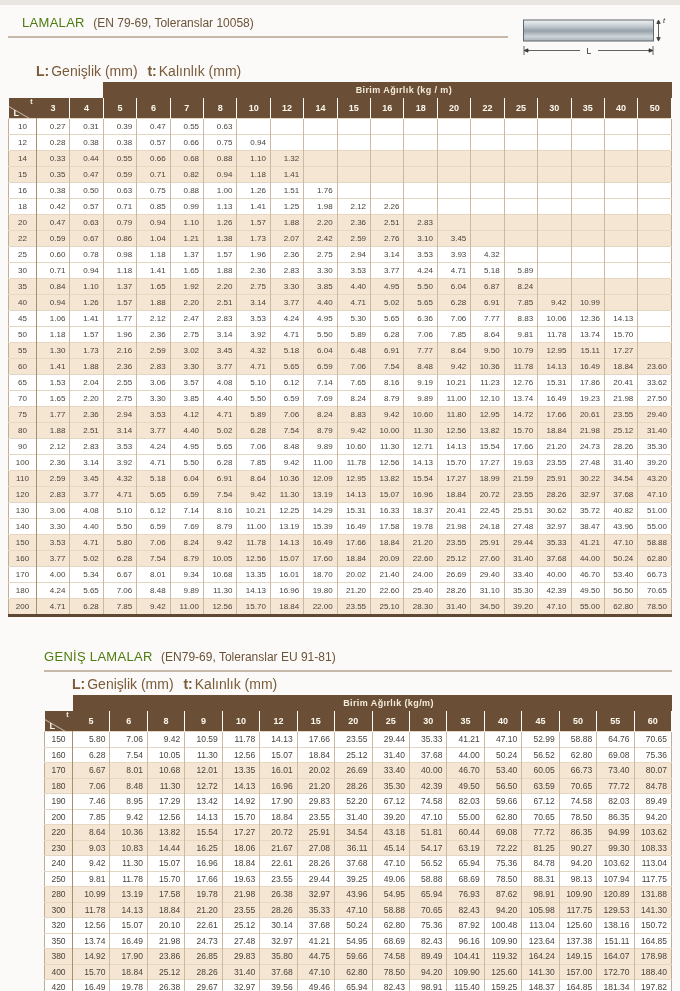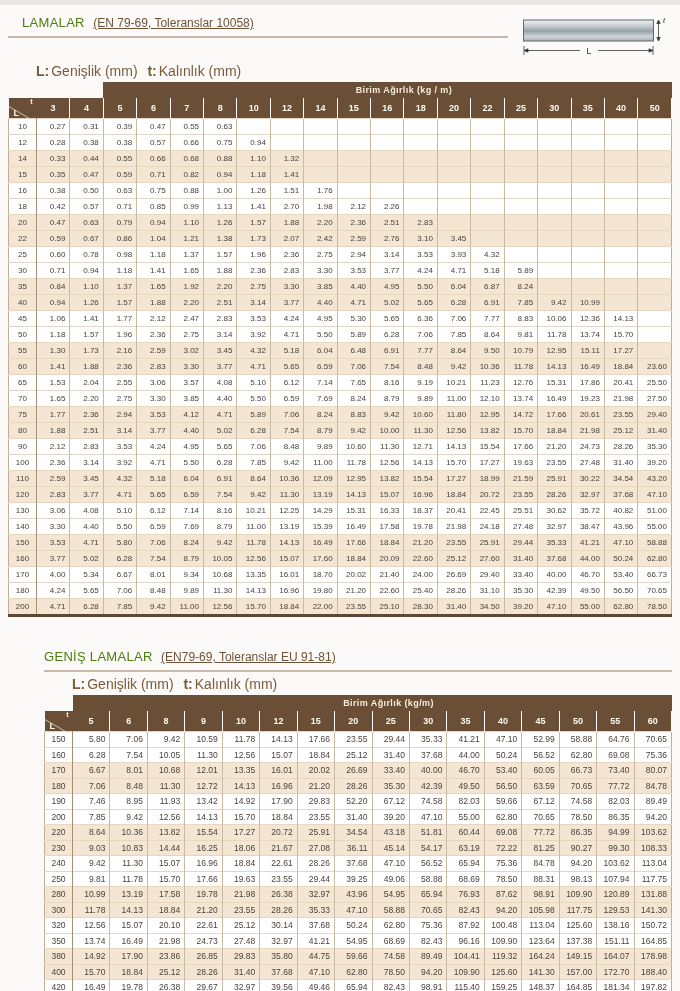--- a/index.html
+++ b/index.html
@@ -9,21 +9,21 @@
     font-family:"Liberation Sans", sans-serif;
     -webkit-font-smoothing:antialiased;
   }
   .page { position:absolute; inset:0; background:#fbfaf8; border-top:5px solid #e9e6e2; overflow:hidden; }
 
   
   .section { padding:0 8px; }
   .hdr-row { display:flex; align-items:flex-start; justify-content:space-between; margin-top:6px; }
   .title-wrap { flex:1; border-bottom:2px solid #c6b9a9; padding:2px 0 5px 14px; margin-right:14px; white-space:nowrap; }
   .title-main { font-size:13px; font-weight:normal; color:#4d7c0f; letter-spacing:.3px; }
-  .title-spec { font-size:12px; color:#6d5338; margin-left:4px;text-decoration:underline; }
+  .title-spec { font-size:12px; color:#6d5338; margin-left:4px; }
   .legend { margin:4px 0 3px 28px; font-size:14px; color:#7a5c3b; }
   .legend b { font-weight:bold; margin-right:2px; }
   .legend .sep { display:inline-block; width:6px; }
 
   
   .diagram { width:150px; height:46px; flex:0 0 auto; margin-top:2px; }
 
   
   table { border-collapse:collapse; table-layout:fixed; width:100%; }
   .tbl-wrap2 { margin-left:36px; }
@@ -282,21 +282,21 @@
             </tr>
             <tr>
               <td class="label">18</td>
               <td>0.42</td>
               <td>0.57</td>
               <td>0.71</td>
               <td>0.85</td>
               <td>0.99</td>
               <td>1.13</td>
               <td>1.41</td>
-              <td>2.70</td>
+              <td>1.25</td>
               <td>1.98</td>
               <td>2.12</td>
               <td>2.26</td>
               <td></td>
               <td></td>
               <td></td>
               <td></td>
               <td></td>
               <td></td>
               <td></td>
@@ -535,21 +535,21 @@
               <td>7.14</td>
               <td>7.65</td>
               <td>8.16</td>
               <td>9.19</td>
               <td>10.21</td>
               <td>11.23</td>
               <td>12.76</td>
               <td>15.31</td>
               <td>17.86</td>
               <td>20.41</td>
-              <td>25.50</td>
+              <td>33.62</td>
             </tr>
             <tr>
               <td class="label">70</td>
               <td>1.65</td>
               <td>2.20</td>
               <td>2.75</td>
               <td>3.30</td>
               <td>3.85</td>
               <td>4.40</td>
               <td>5.50</td>
@@ -995,21 +995,21 @@
                 <td>56.50</td>
                 <td>63.59</td>
                 <td>70.65</td>
                 <td>77.72</td>
                 <td>84.78</td>
               </tr>
               <tr>
                 <td class="label">190</td>
                 <td>7.46</td>
                 <td>8.95</td>
-                <td>11.93</td>
+                <td>17.29</td>
                 <td>13.42</td>
                 <td>14.92</td>
                 <td>17.90</td>
                 <td>29.83</td>
                 <td>52.20</td>
                 <td>67.12</td>
                 <td>74.58</td>
                 <td>82.03</td>
                 <td>59.66</td>
                 <td>67.12</td>

